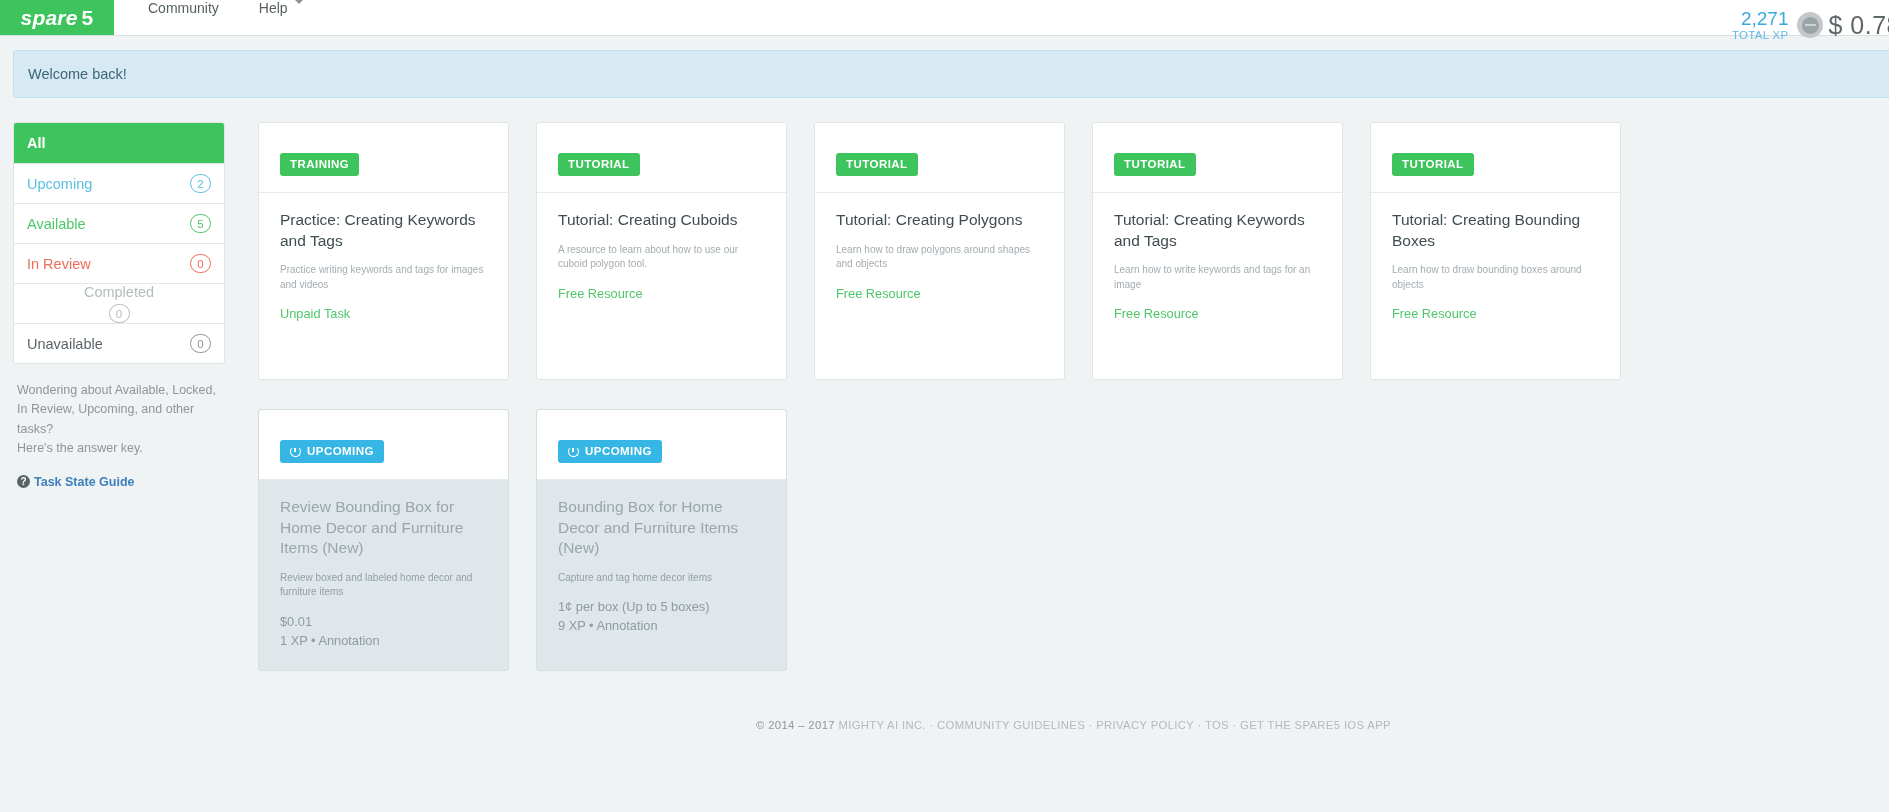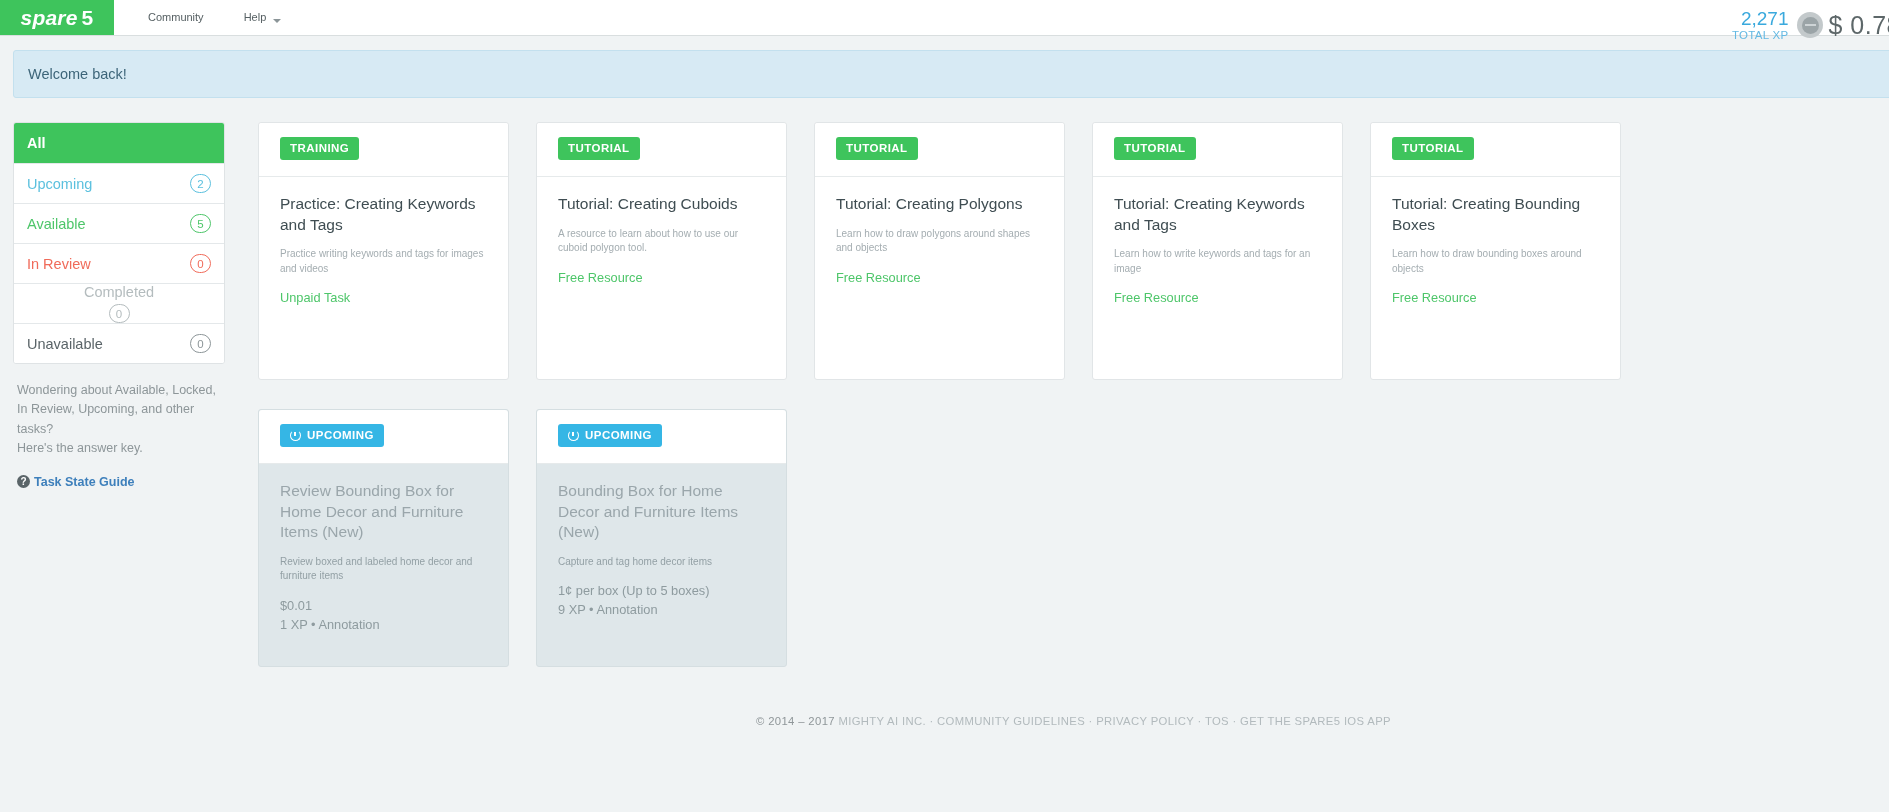--- a/index.html
+++ b/index.html
@@ -35,23 +35,23 @@
   }
   .brand .b-spare { font-style: italic; }
   .brand .b-five { margin-left: 4px; }
   .nav-links {
     display: flex;
     align-items: stretch;
     margin-left: 14px;
   }
   .nav-link {
     display: flex;
-    align-items: flex-end;
-    padding: 12px 20px;
-    font-size: 11px;
+    align-items: flex-start;
+    padding: 0 20px;
+    font-size: 14px;
     color: #555f62;
     cursor: pointer;
     white-space: nowrap;
   }
   .caret {
     display: inline-block;
     margin-left: 7px;
     width: 0; height: 0;
     border-left: 4px solid transparent;
     border-right: 4px solid transparent;
@@ -227,21 +227,21 @@
     min-height: 258px;
     background: #ffffff;
     border: 1px solid #e1e5e7;
     border-radius: 3px;
     display: flex;
     flex-direction: column;
     cursor: pointer;
   }
   .card.upcoming { background: #dfe7ea; border-color: #d5dee1; }
   .card-head {
-    padding: 14px 21px 16px 21px;
+    padding: 30px 21px 16px 21px;
     border-bottom: 1px solid #e6eaeb;
     background: #ffffff;
     border-radius: 3px 3px 0 0;
   }
   .tag {
     display: inline-flex;
     align-items: center;
     background: #3ec45c;
     color: #ffffff;
     font-size: 11.5px;

